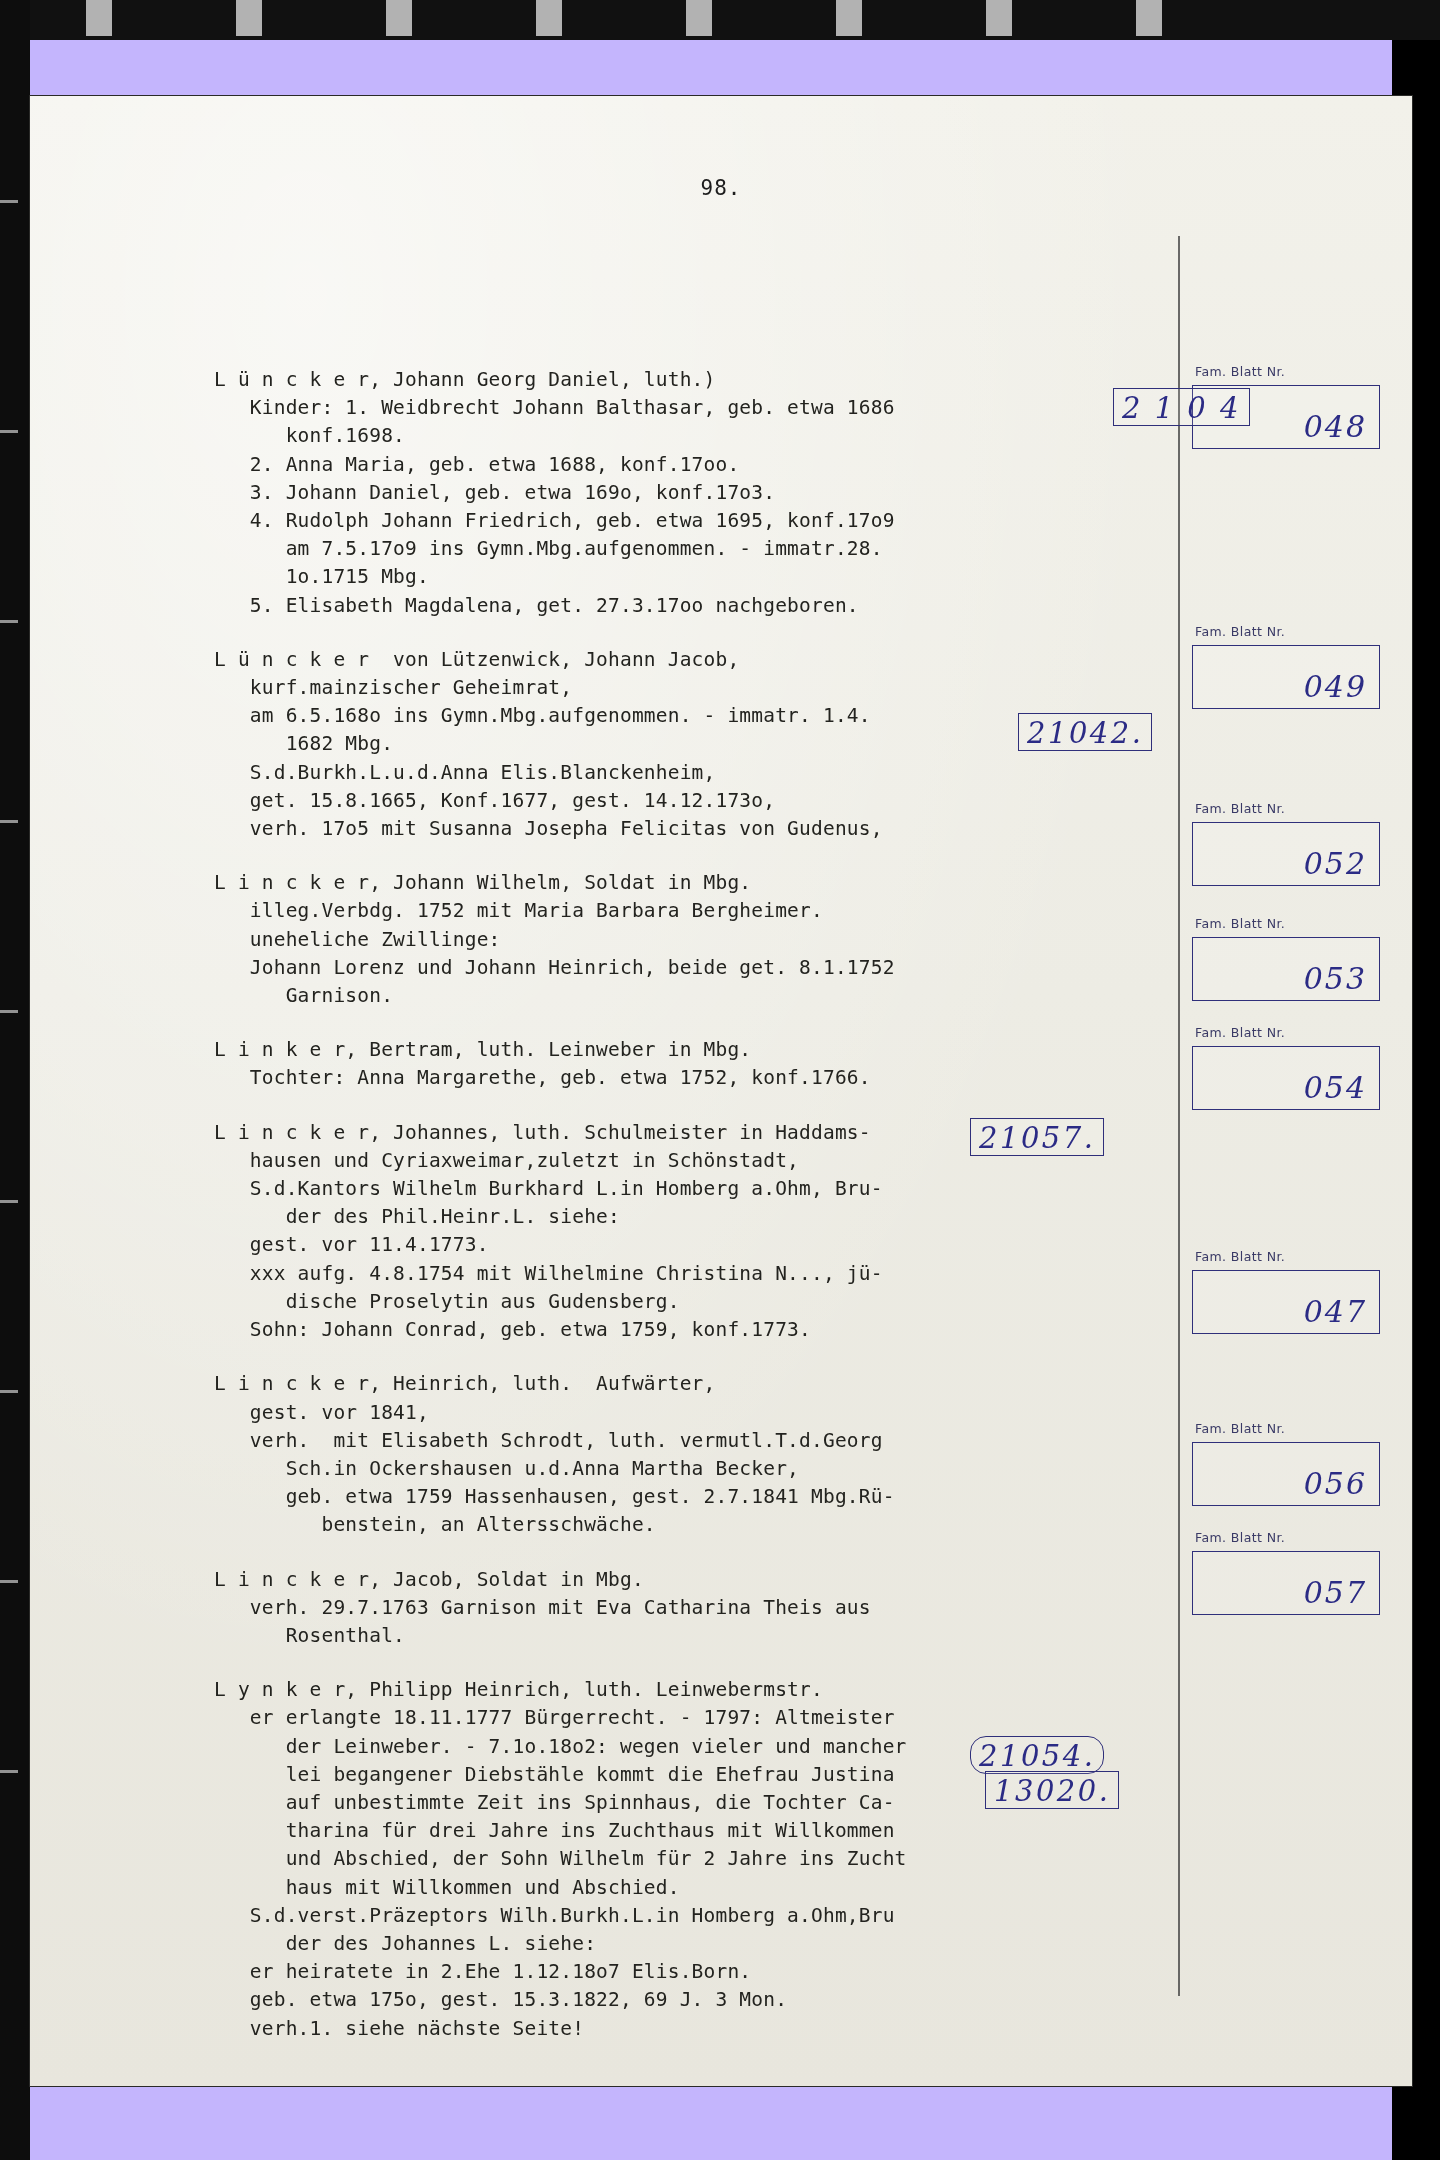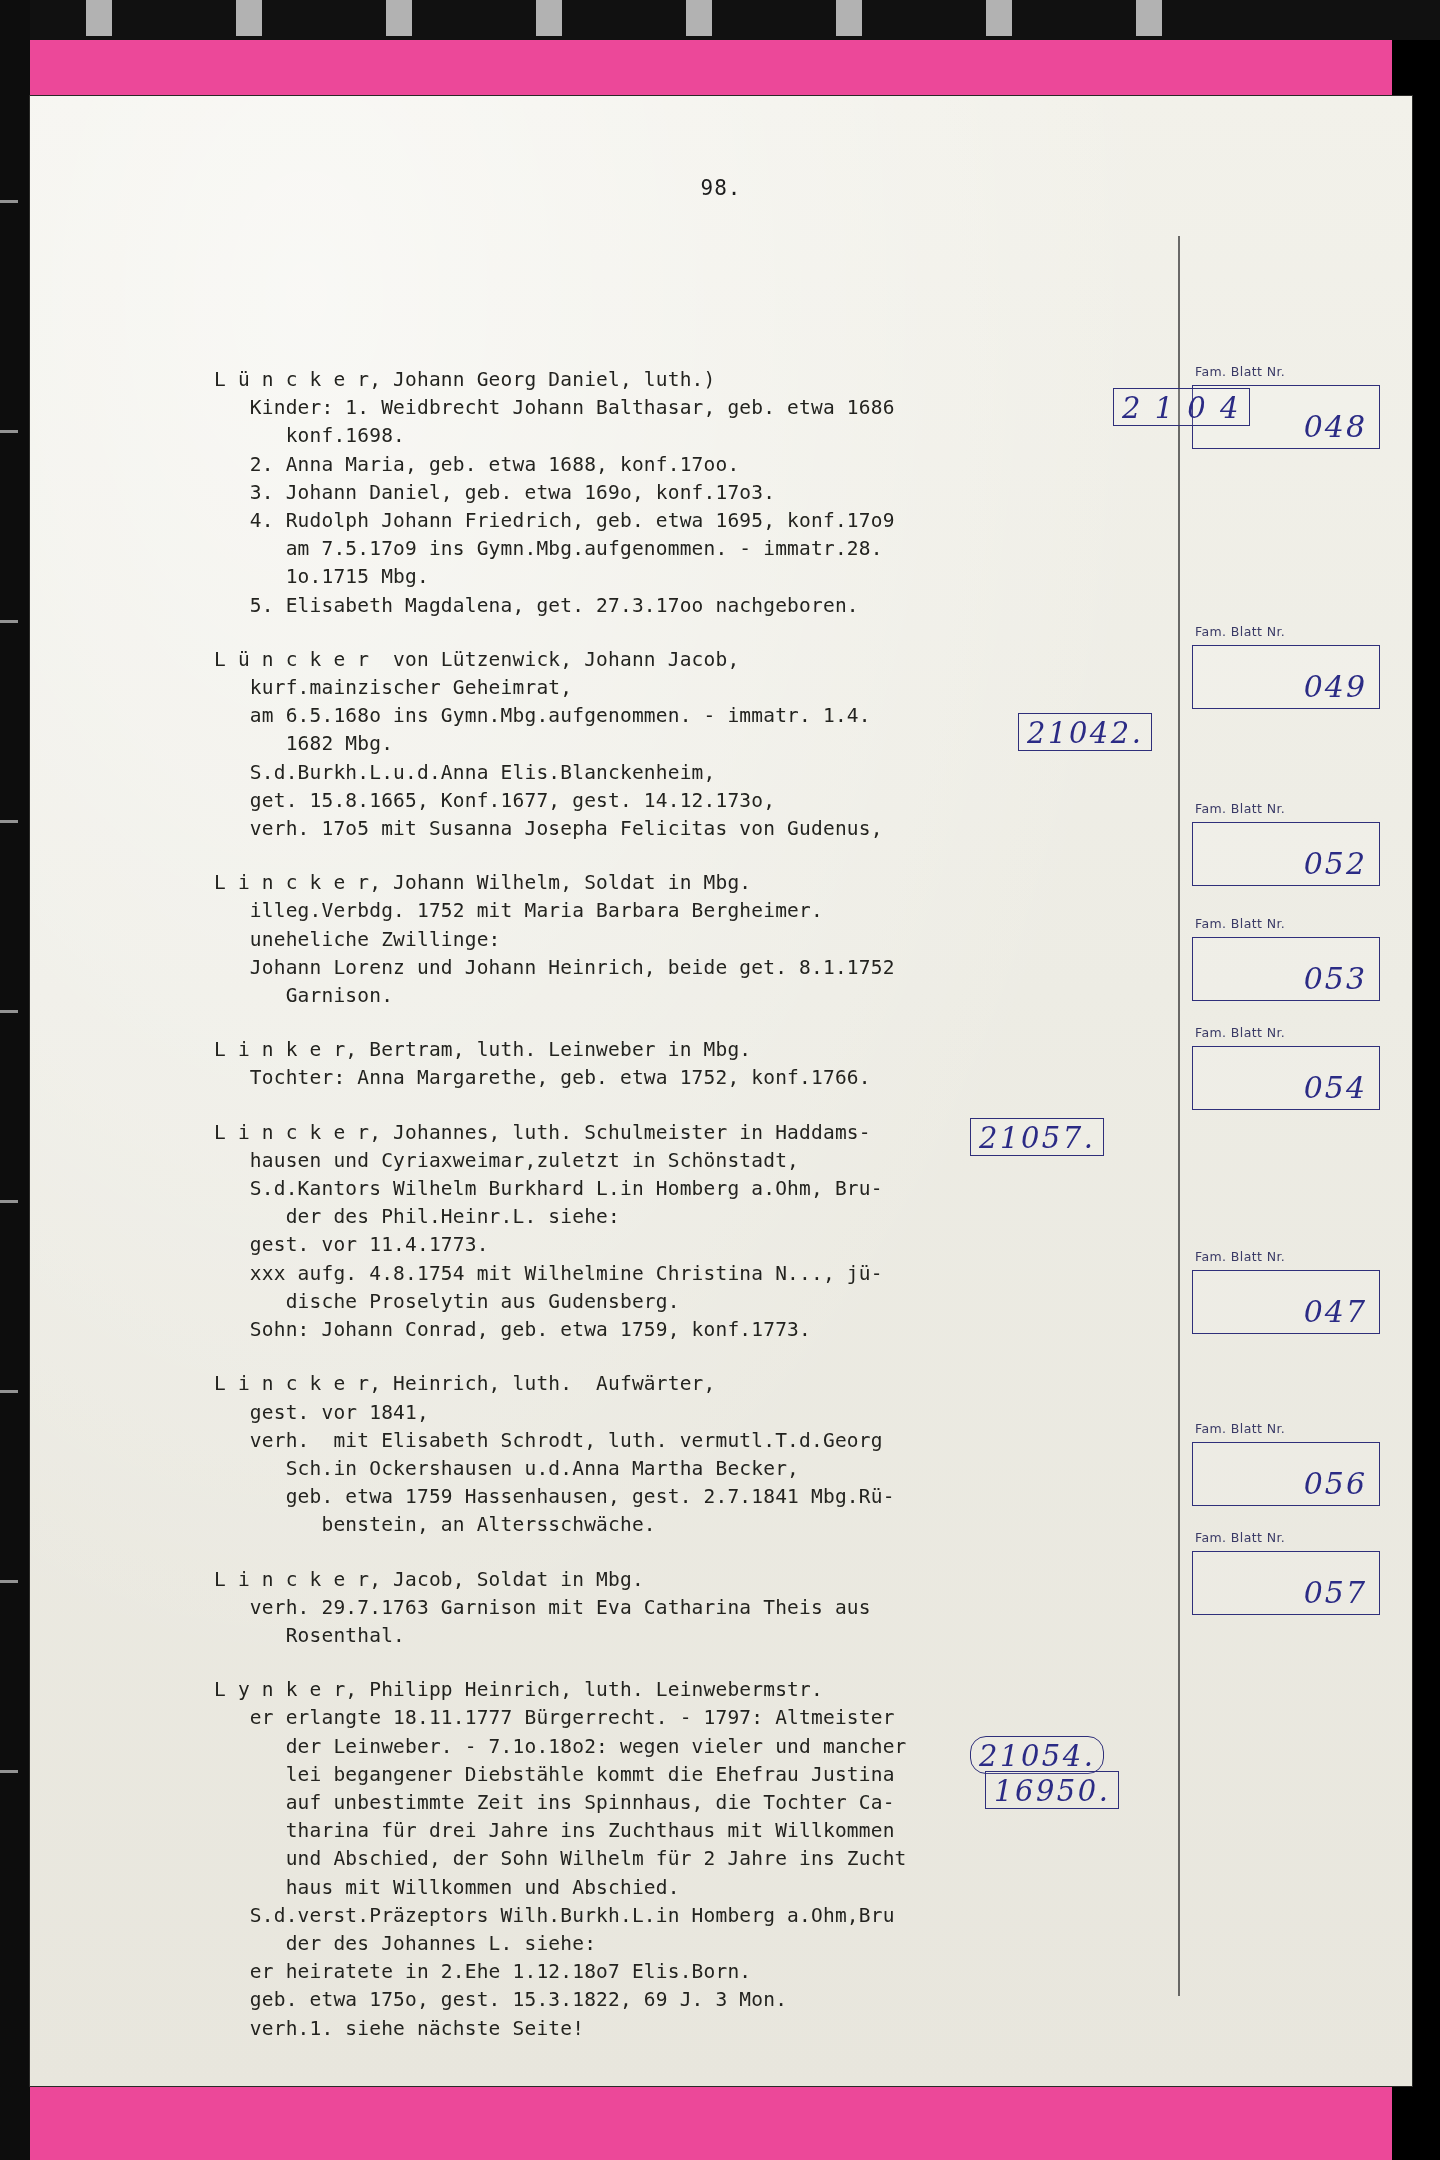--- a/index.html
+++ b/index.html
@@ -12,21 +12,21 @@
     height: 2160px;
     overflow: hidden;
     font-family: "DejaVu Sans Mono", monospace;
   }
 
   
   .scan {
     position: relative;
     width: 1392px;
     height: 2160px;
-    background: #ec4899;
+    background: #c4b5fd;
   }
   .edge-top {
     position: absolute;
     top: 0; left: 0;
     width: 1440px; height: 40px;
     background: #111;
   }
   .sprocket {
     position: absolute;
     top: 0;
@@ -235,16 +235,16 @@
         <div class="fam-box" style="left: 1162px; top: 1455px;">
           <span class="fam-label">Fam. Blatt Nr.</span>
           <span class="fam-num">057</span>
         </div>
       </div>
     <div id="ink-layer">
         <span class="ink" style="left: 1083px; top: 292px;">2 1 0 4</span>
         <span class="ink" style="left: 988px; top: 617px; text-align: center;">21042.</span>
         <span class="ink" style="left: 940px; top: 1022px;">21057.</span>
         <span class="ink" style="left: 940px; top: 1640px; border-radius: 16px;">21054.</span>
-        <span class="ink" style="left: 955px; top: 1675px;">16950.</span>
+        <span class="ink" style="left: 955px; top: 1675px;">13020.</span>
       </div>
   </div>
 </div>
 
 </body></html>

